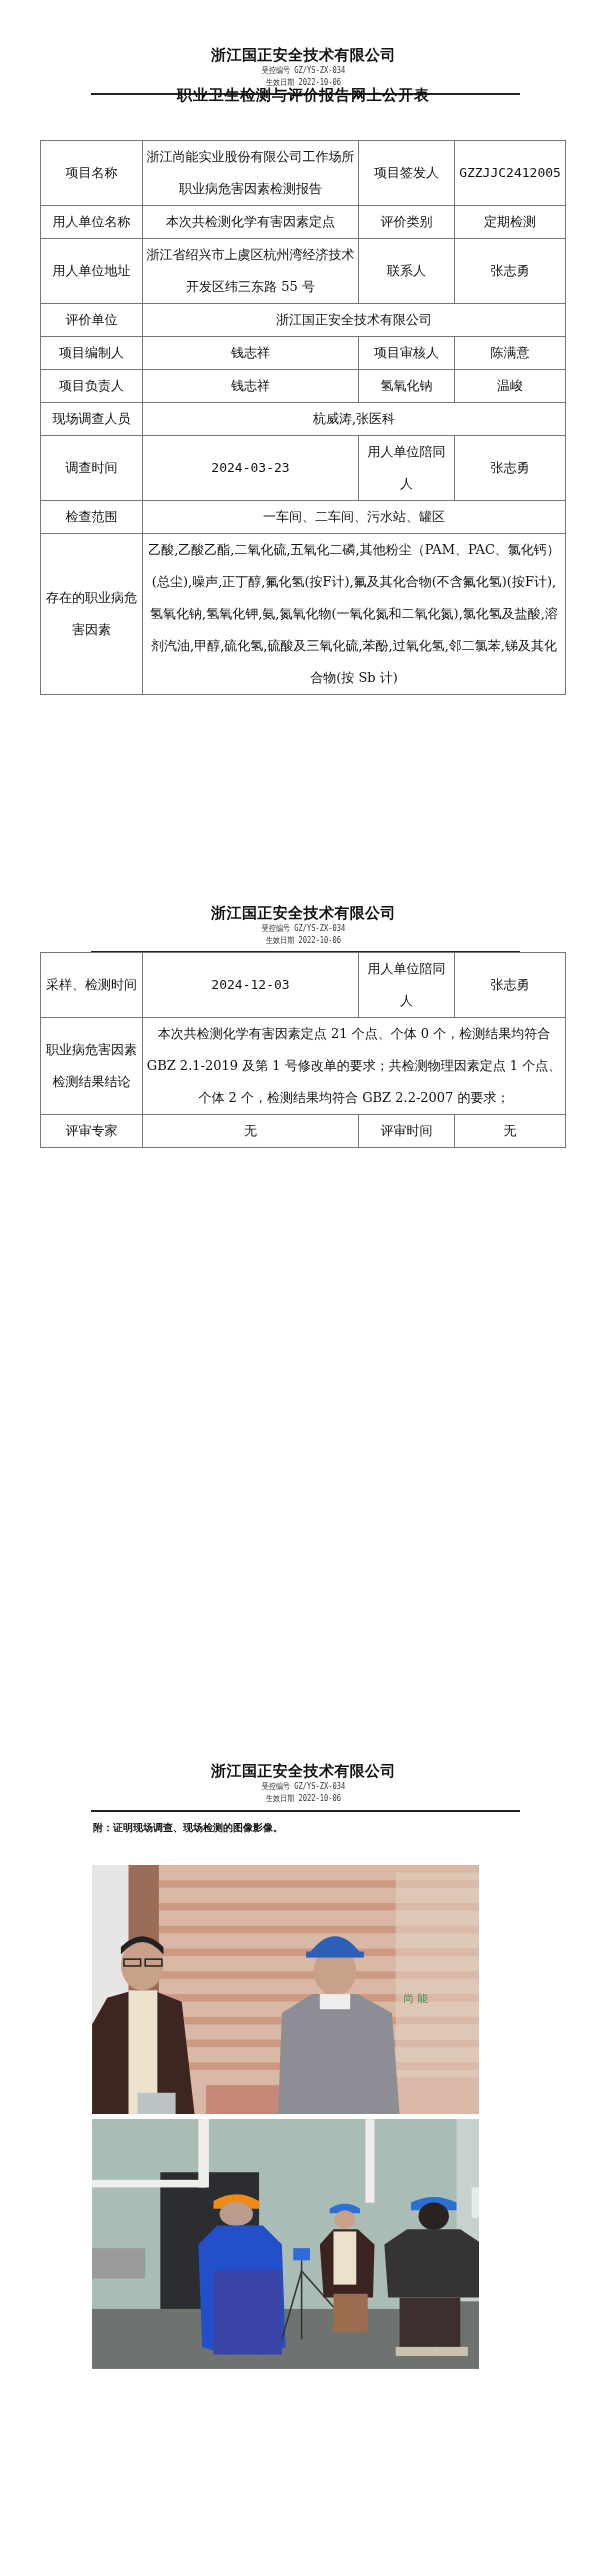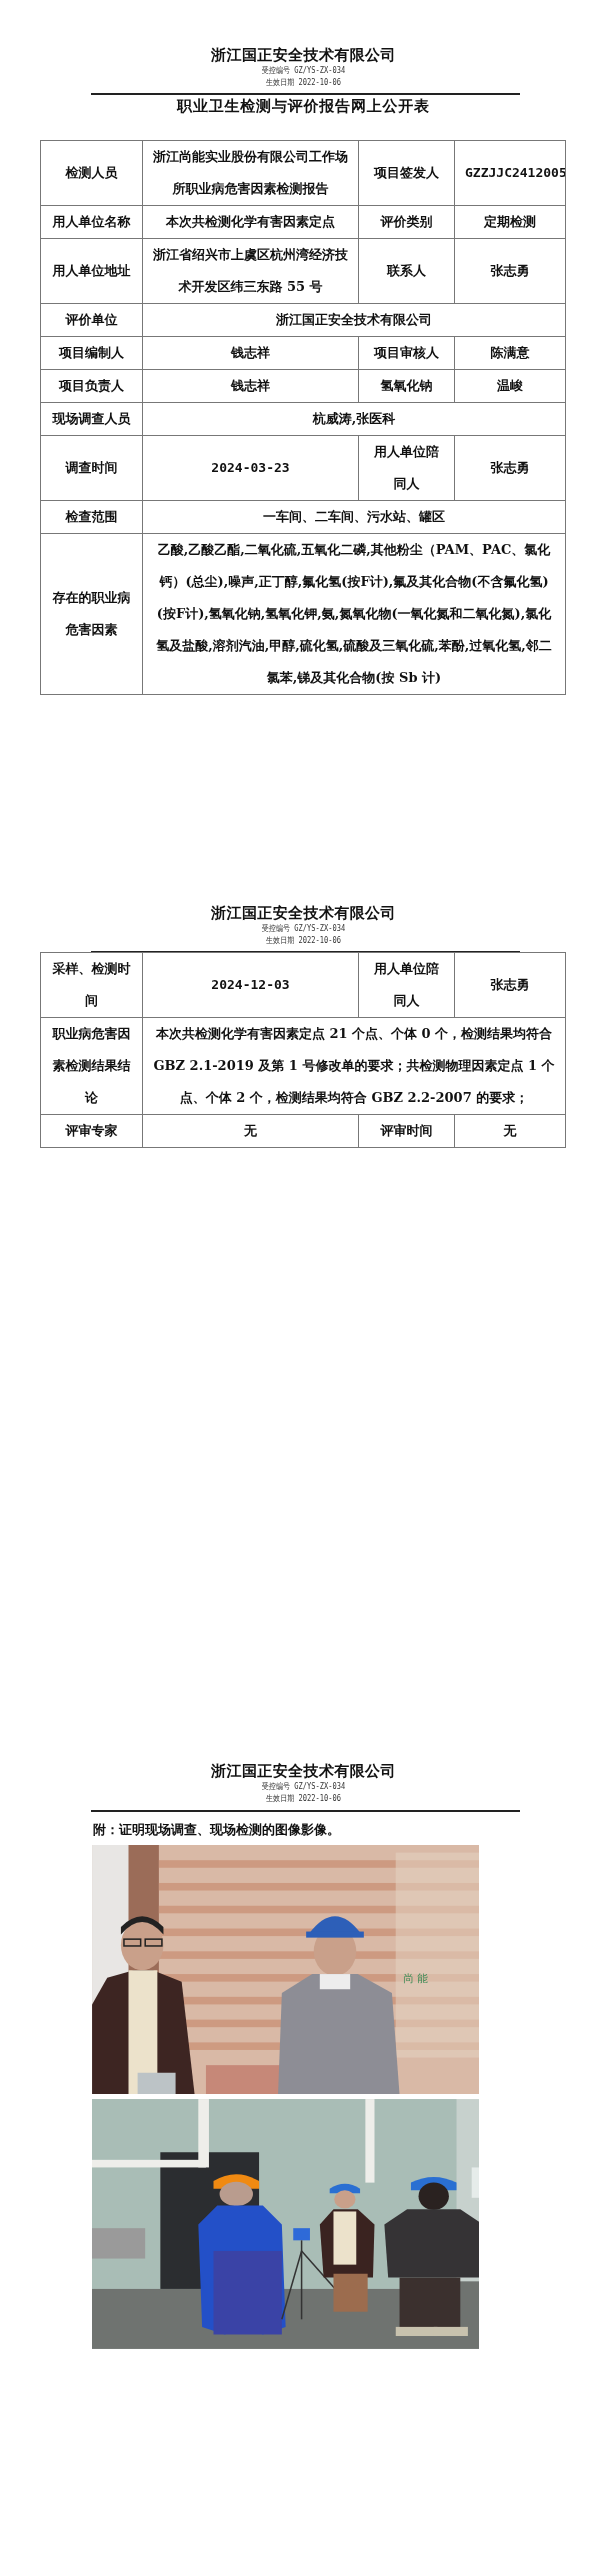--- a/index.html
+++ b/index.html
@@ -3,47 +3,47 @@
 <meta charset="utf-8">
 <style>
   html, body { margin: 0; padding: 0; background: #ffffff; }
   body { width: 607px; height: 2576px; position: relative; font-family: "DejaVu Serif", "Liberation Serif", serif; color: #111; overflow: hidden; }
   .page-header { position: absolute; left: 0; width: 607px; text-align: center; }
   .company { font-family: "DejaVu Sans", "Liberation Sans", sans-serif; font-size: 15px; font-weight: bold; letter-spacing: 0.4px; line-height: 18px; }
   .ctrl { font-family: "DejaVu Sans Mono", "Liberation Mono", monospace; font-size: 8.3px; color: #333; line-height: 12px; transform: scaleX(0.85); }
   .rule { position: absolute; left: 91px; width: 429px; height: 1.5px; background: #222; }
   .doc-title { position: absolute; left: 0; width: 607px; text-align: center; font-family: "DejaVu Sans", "Liberation Sans", sans-serif; font-size: 15px; font-weight: bold; letter-spacing: 0.8px; }
   table.grid { position: absolute; left: 40px; width: 526px; border-collapse: collapse; table-layout: fixed; }
-  table.grid td { border: 0.8px solid #777; text-align: center; vertical-align: middle; font-size: 13px; line-height: 32px; padding: 0 10px; overflow: hidden; font-weight: bold; }
+  table.grid td { border: 0.8px solid #777; text-align: center; vertical-align: middle; font-size: 13px; line-height: 32px; padding: 0 3px; overflow: hidden; }
   td.left { text-align: left; padding-left: 6px; }
   td.mono { font-family: "DejaVu Sans Mono", "Liberation Mono", monospace; font-size: 12px; }
-  .appendix { position: absolute; left: 93px; font-family: "DejaVu Sans", "Liberation Sans", sans-serif; font-size: 13px; font-weight: bold; }
-  .photo { position: absolute; left: 92px; width: 387px; overflow: hidden; }
+  .appendix { position: absolute; left: 93px; font-family: "DejaVu Sans", "Liberation Sans", sans-serif; font-size: 10px; font-weight: bold; }
+  .photo { position: absolute; left: 92px; width: 387px; overflow: hidden; margin-top: 20px; }
 </style>
 </head>
 <body>
 
 <div class="page-header" style="top:46px;">
   <div class="company">浙江国正安全技术有限公司</div>
   <div class="ctrl">受控编号 GZ/YS-ZX-034</div>
   <div class="ctrl">生效日期 2022-10-06</div>
 </div>
 <div class="rule" style="top:93px;"></div>
-<div class="doc-title" style="top:97px;">职业卫生检测与评价报告网上公开表</div>
+<div class="doc-title" style="top:86px;">职业卫生检测与评价报告网上公开表</div>
 
 <table class="grid" style="top:140px;">
   <colgroup>
       <col style="width:102px">
       <col style="width:216px">
       <col style="width:96px">
       <col style="width:111px">
     </colgroup>
   <tbody>
       <tr style="height:64px">
-    <td>检测人员</td>
+    <td>项目名称</td>
     <td>浙江尚能实业股份有限公司工作场所职业病危害因素检测报告</td>
     <td>项目签发人</td>
     <td class="mono">GZZJJC2412005</td>
   </tr>
   <tr style="height:32px">
     <td>用人单位名称</td>
     <td>本次共检测化学有害因素定点</td>
     <td>评价类别</td>
     <td>定期检测</td>
   </tr>

